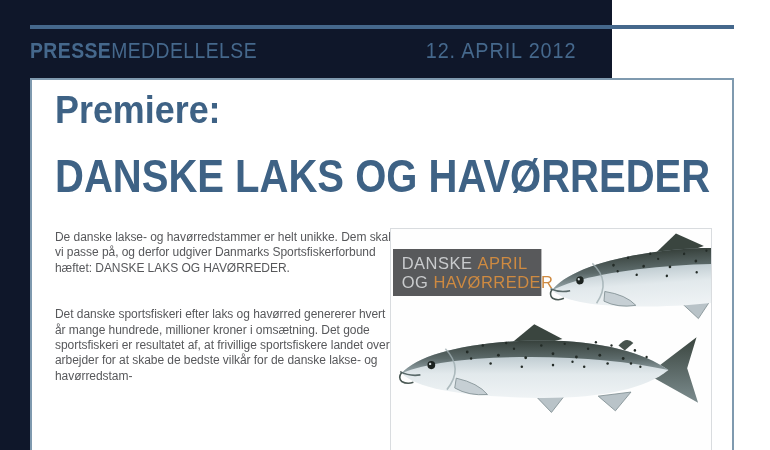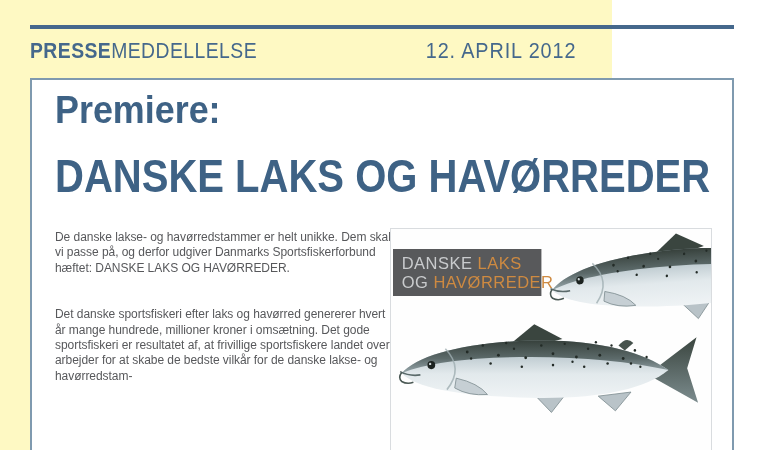--- a/index.html
+++ b/index.html
@@ -1,18 +1,18 @@
 <!DOCTYPE html>
 <html><head>
 <meta charset="utf-8">
 <style>
   * { margin:0; padding:0; box-sizing:border-box; }
   html,body { width:770px; height:450px; overflow:hidden; background:#ffffff;
               font-family:"Liberation Sans", sans-serif; }
-  .page { position:relative; width:612px; height:450px; background:#fef9c3; }
+  .page { position:relative; width:612px; height:450px; background:#0f172a; }
 
   
   .top-bar { position:absolute; left:30px; top:25px; width:704px; height:4px;
              background:#45688C; }
   .masthead { position:absolute; left:30px; top:38px; font-size:22px; color:#45688C;
               letter-spacing:0.5px; transform:scaleX(0.88); transform-origin:left top;
               white-space:nowrap; }
   .masthead .bold { font-weight:bold; }
   .masthead-date { position:absolute; right:36px; top:38px; font-size:22px; color:#45688C;
                    letter-spacing:1px; transform:scaleX(0.9); transform-origin:right top;
@@ -137,20 +137,20 @@
       </div>
 
       <div class="cover">
         <svg class="fish fish-top" viewBox="0 0 400 120" preserveAspectRatio="none">
           <use href="#salmon" xlink:href="#salmon"></use>
         </svg>
         <svg class="fish fish-bottom" viewBox="0 0 400 120" preserveAspectRatio="none">
           <use href="#salmon" xlink:href="#salmon"></use>
         </svg>
         <div class="badge">
-          <div><span class="lt">DANSKE</span><span class="lt">&nbsp;</span><span class="or">LAKS</span></div>
+          <div><span class="lt">DANSKE</span><span class="lt">&nbsp;</span><span class="or">APRIL</span></div>
           <div><span class="lt">OG</span><span class="lt">&nbsp;</span><span class="or">HAVØRREDER</span></div>
         </div>
       </div>
 
     </div>
   </div>
 </div>
 
 </body></html>

